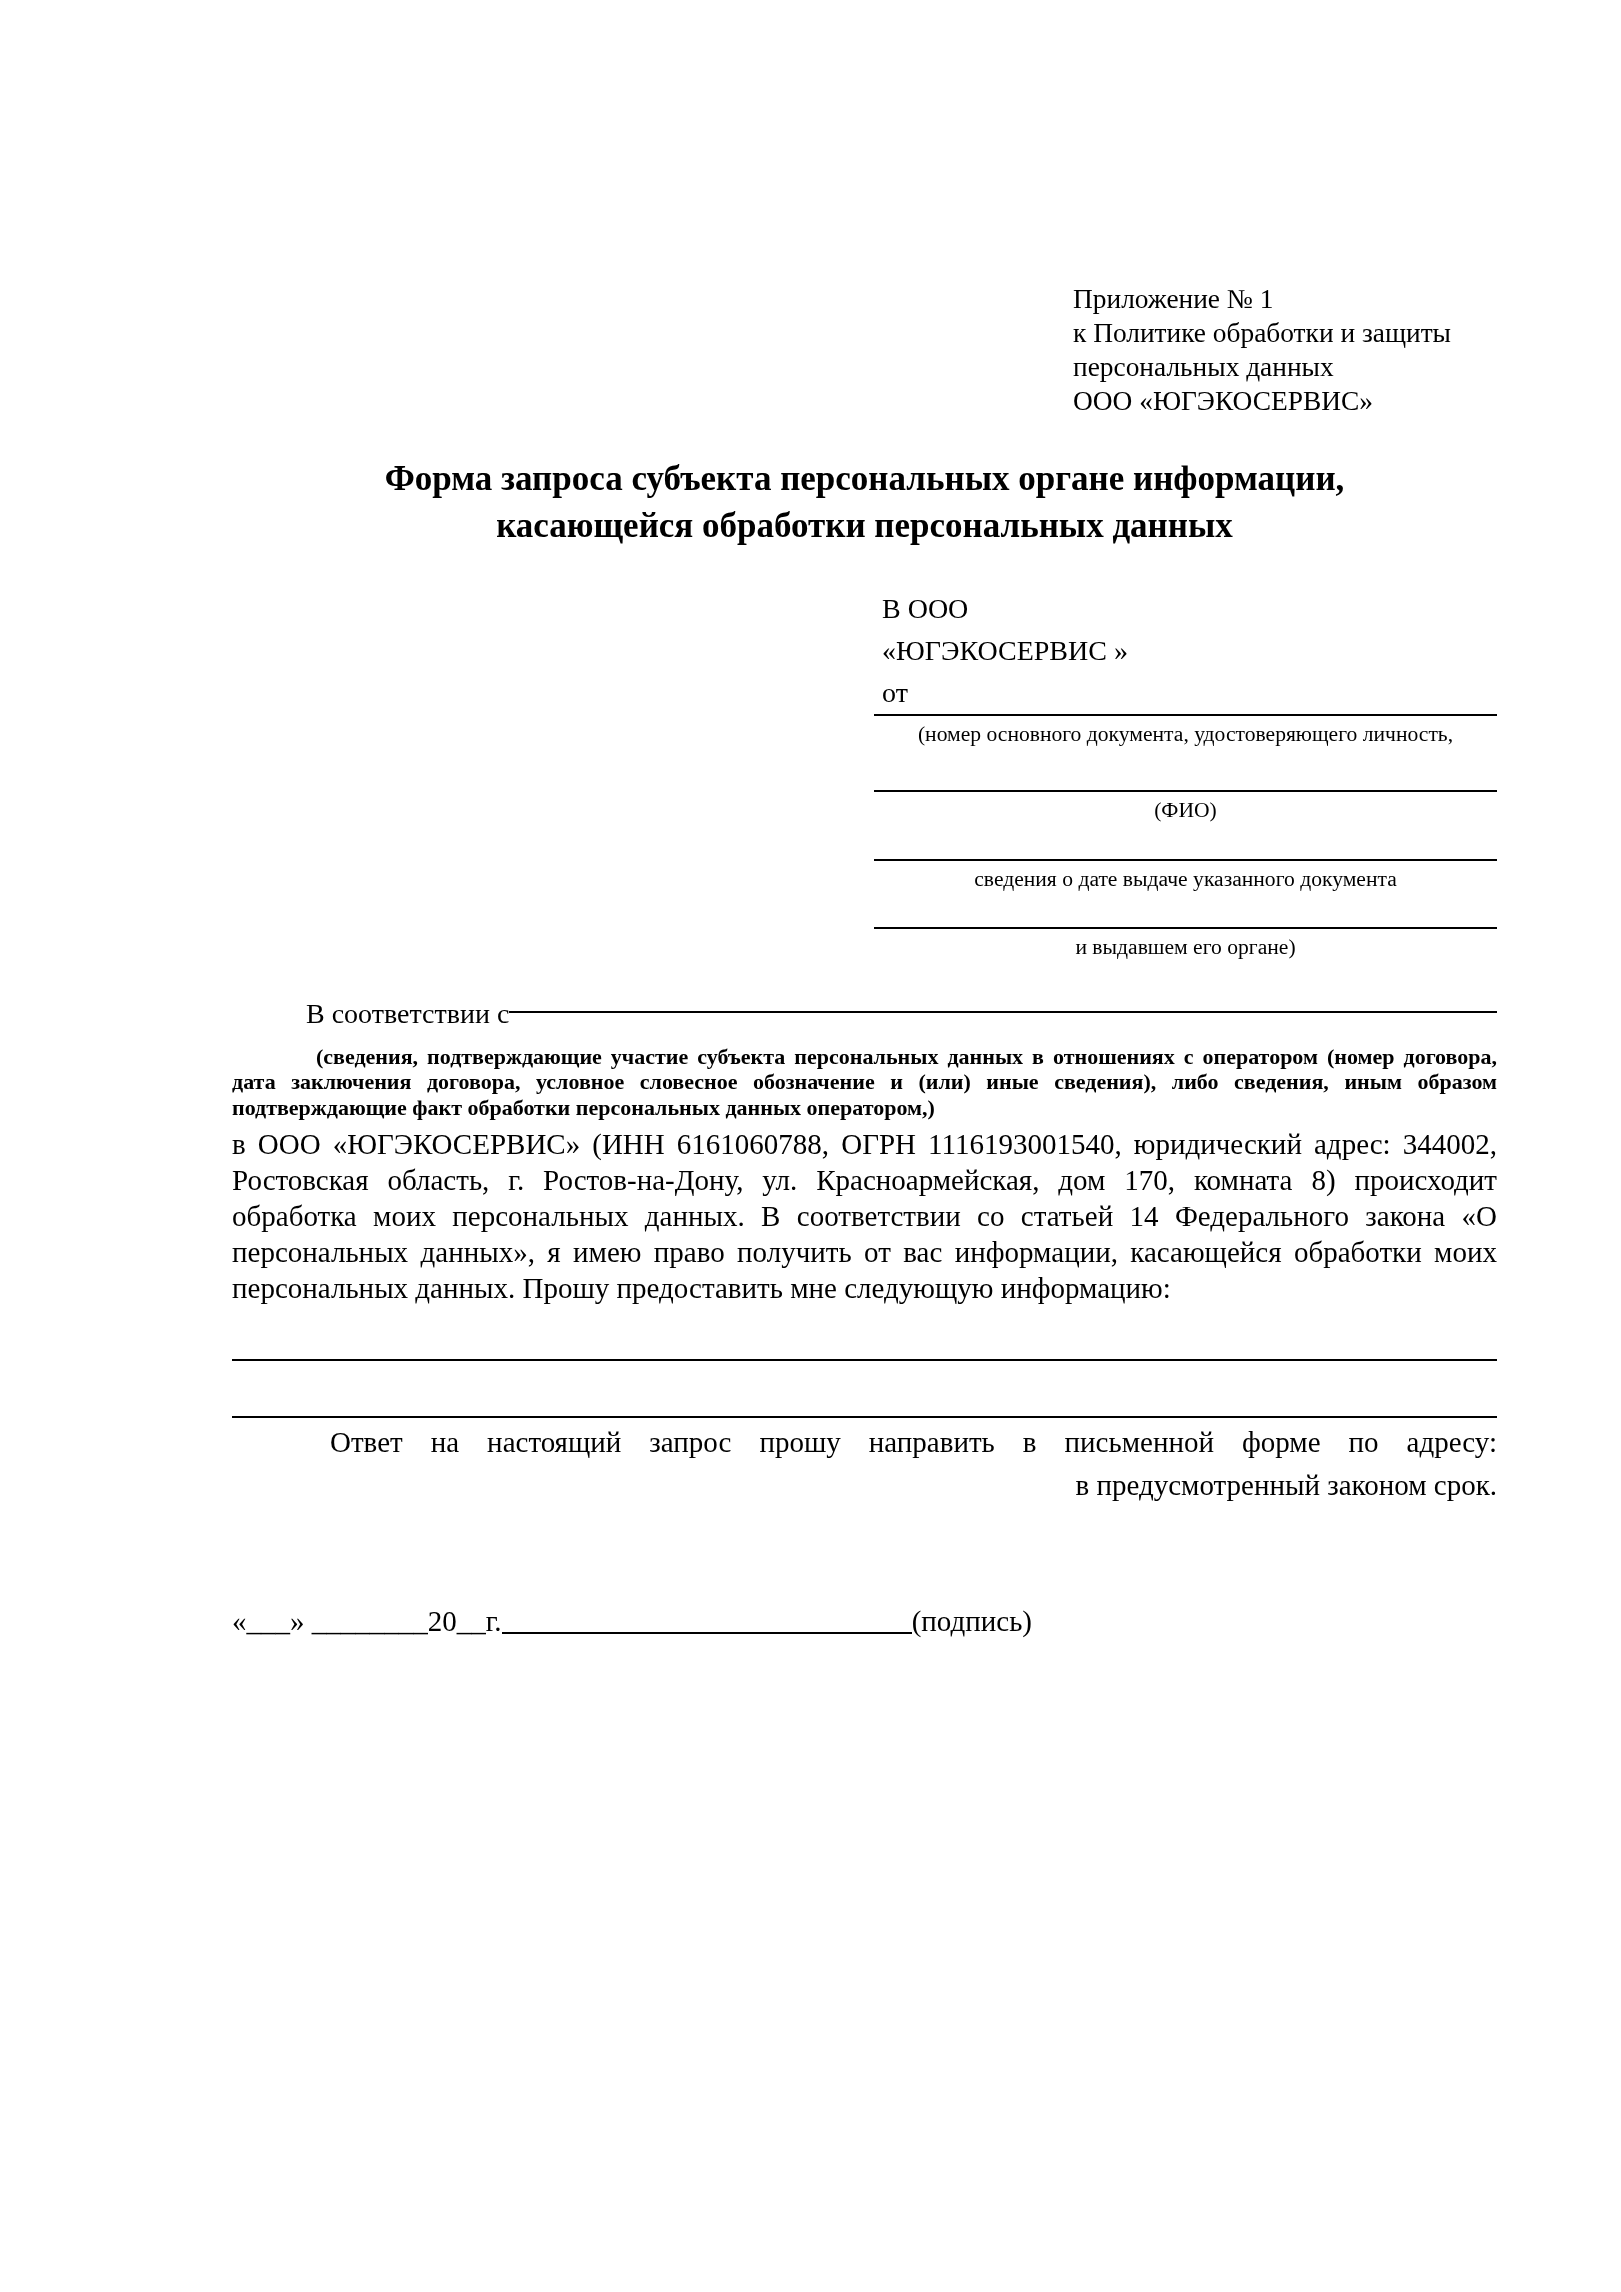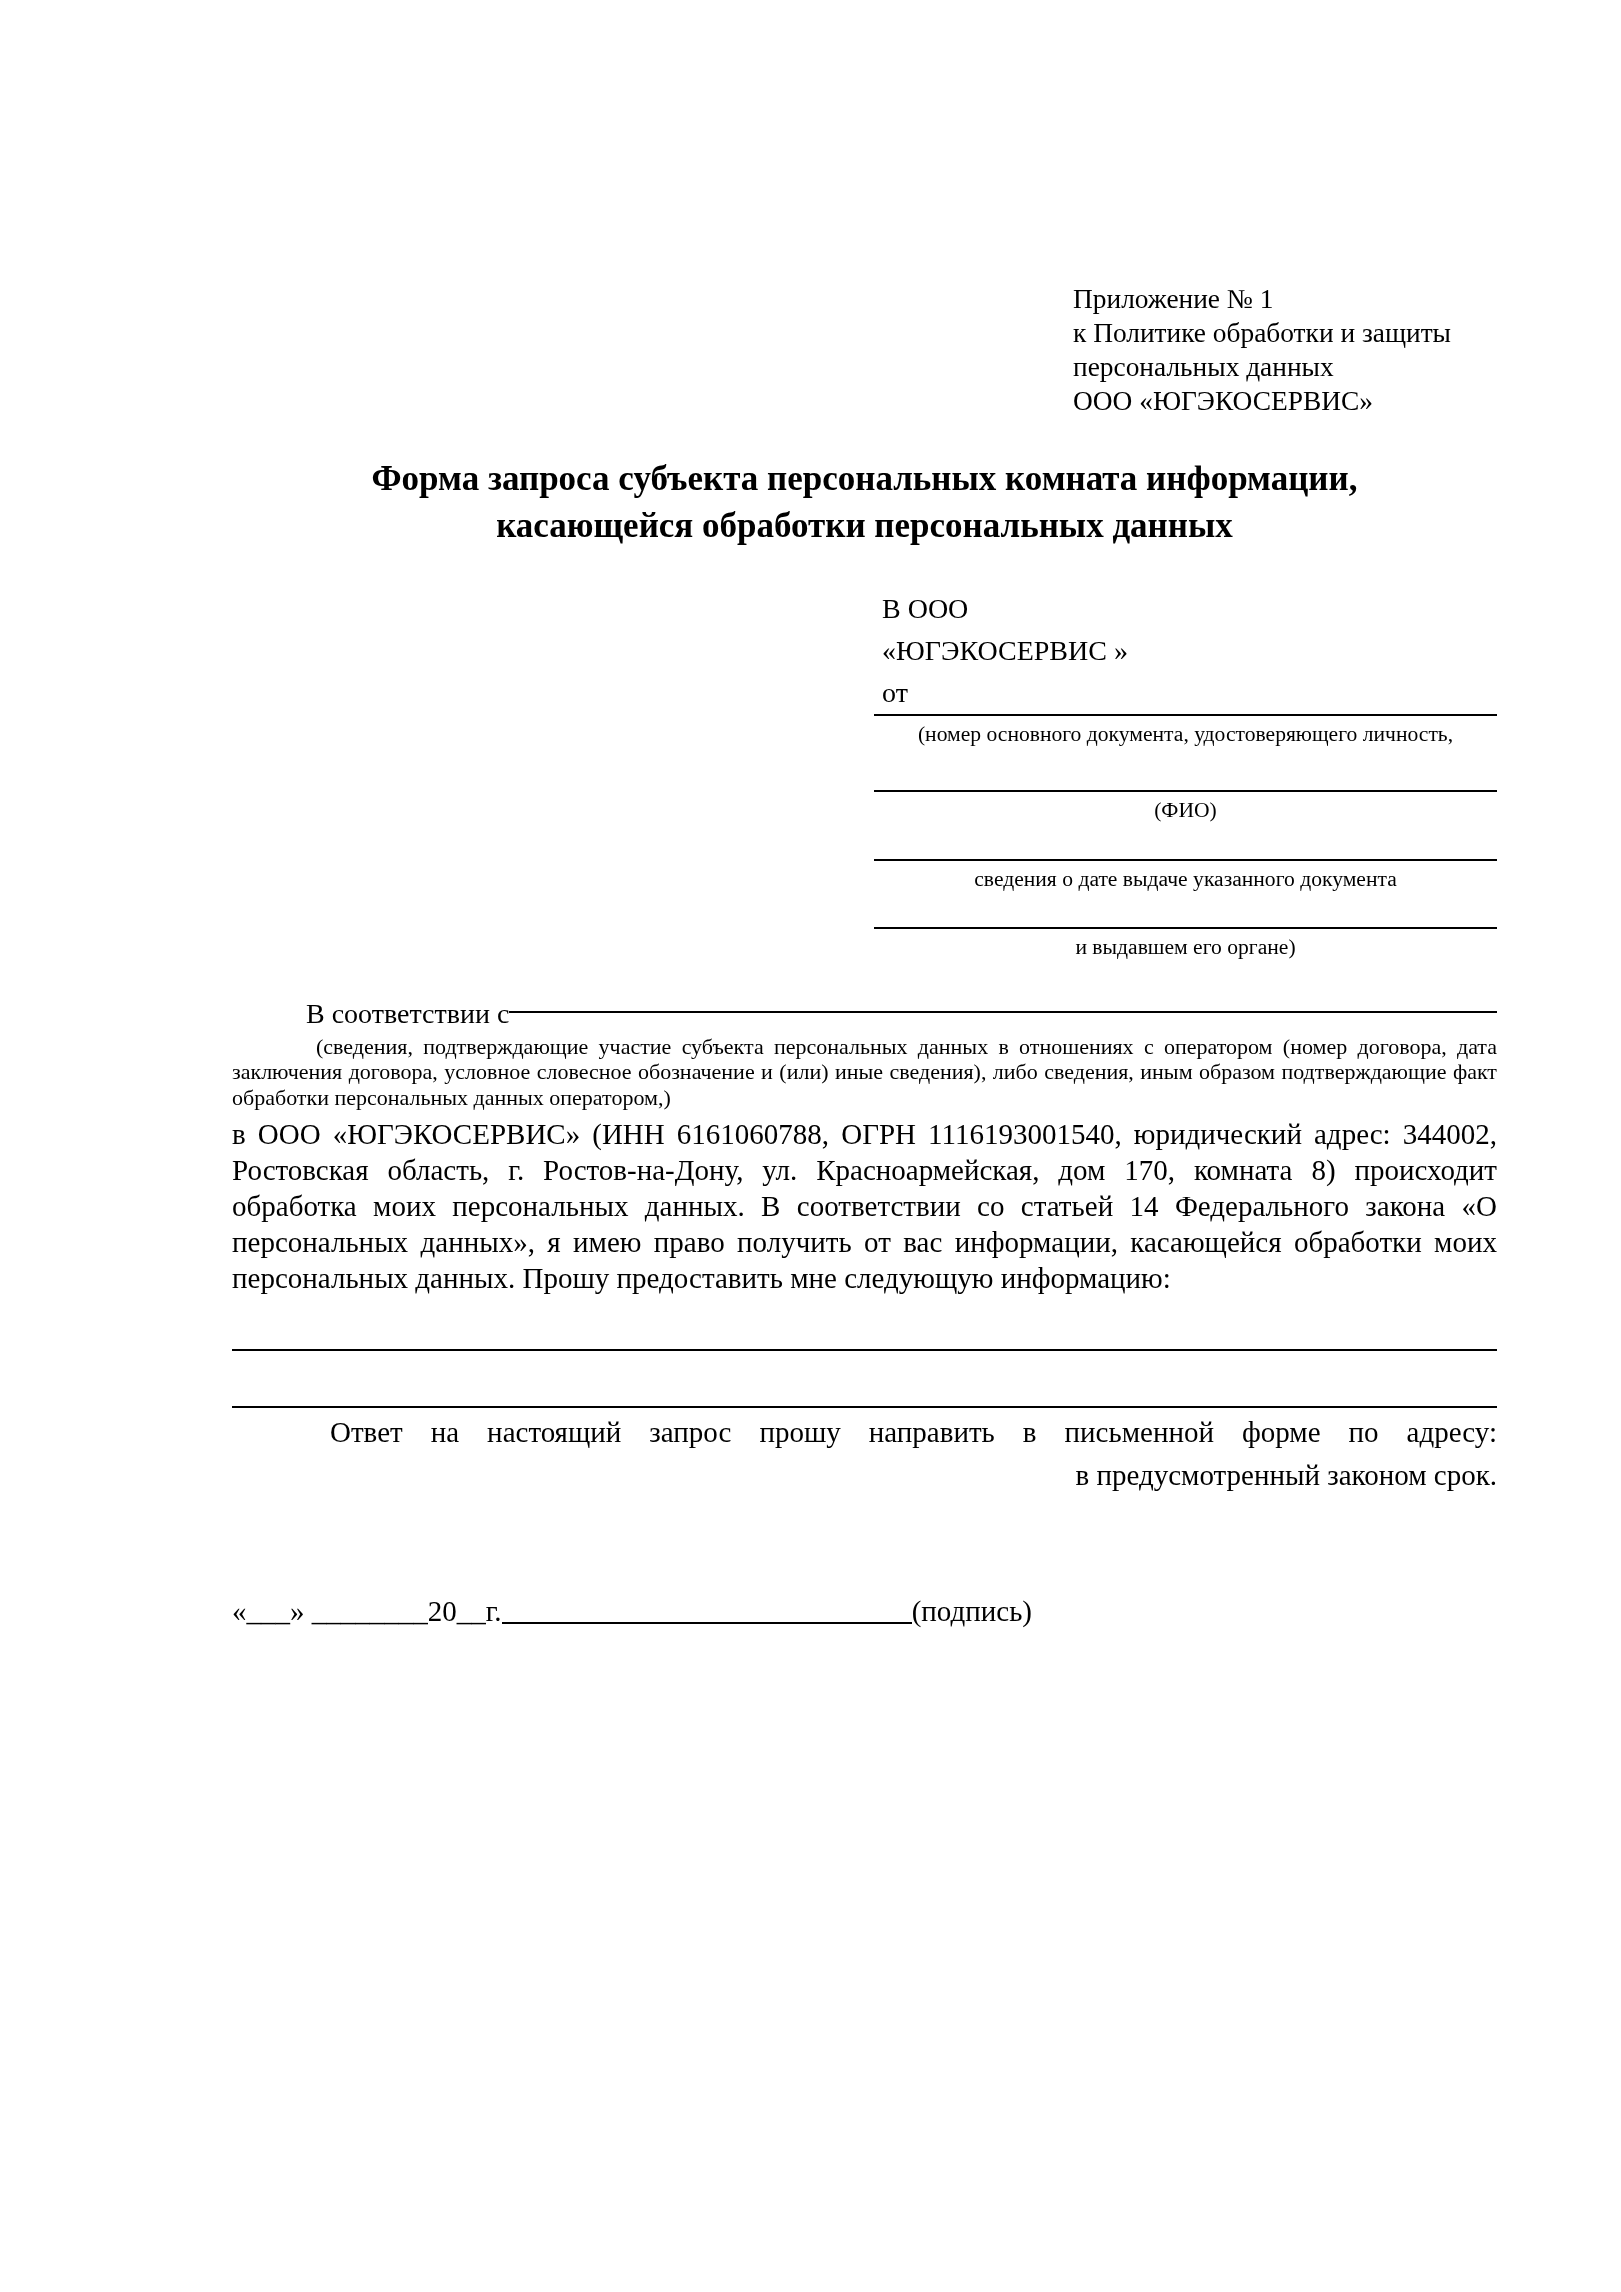--- a/index.html
+++ b/index.html
@@ -41,25 +41,26 @@
   .field .caption { margin-top: 4.9px; text-align: center; font-size: 21.6px; line-height: 26.5px; }
   .field.tall { margin-bottom: 43px; }
 
   .request-heading { margin-top: 43px; text-align: center; font-size: 28px; line-height: 36px; }
 
   .lead-row { display: flex; align-items: center; margin-top: 7.8px; font-size: 28px; line-height: 36px; }
   .lead-text { white-space: nowrap; padding-left: 74px; }
   .fill { flex: 1 1 auto; border-bottom: 2.9px solid #000; margin-bottom: 3.9px; }
 
   .note {
-    margin-top: 2px;
+    margin-top: 12px;
     font-size: 22px;
     line-height: 25.5px;
     text-align: justify;
     text-indent: 84px;
+    font-weight: bold;
   }
 
   .body-par {
     margin-top: 5.9px;
     font-size: 29px;
     line-height: 36px;
     text-align: justify;
   }
 
   .blank-line { height: 0; border-bottom: 2.9px solid #000; }
@@ -96,21 +97,21 @@
   <div class="content">
 
     <div class="appendix">
       <div>Приложение № 1</div>
       <div>к Политике обработки и защиты</div>
       <div>персональных данных</div>
       <div>ООО «ЮГЭКОСЕРВИС»</div>
     </div>
 
     <div class="title">
-      <div>Форма запроса субъекта персональных комната информации,</div>
+      <div>Форма запроса субъекта персональных органе информации,</div>
       <div>касающейся обработки персональных данных</div>
     </div>
 
     <div class="addressee">
       <div>В ООО</div>
       <div>«ЮГЭКОСЕРВИС »</div>
       <div>от</div>
     </div>
 
     <div class="fields">

